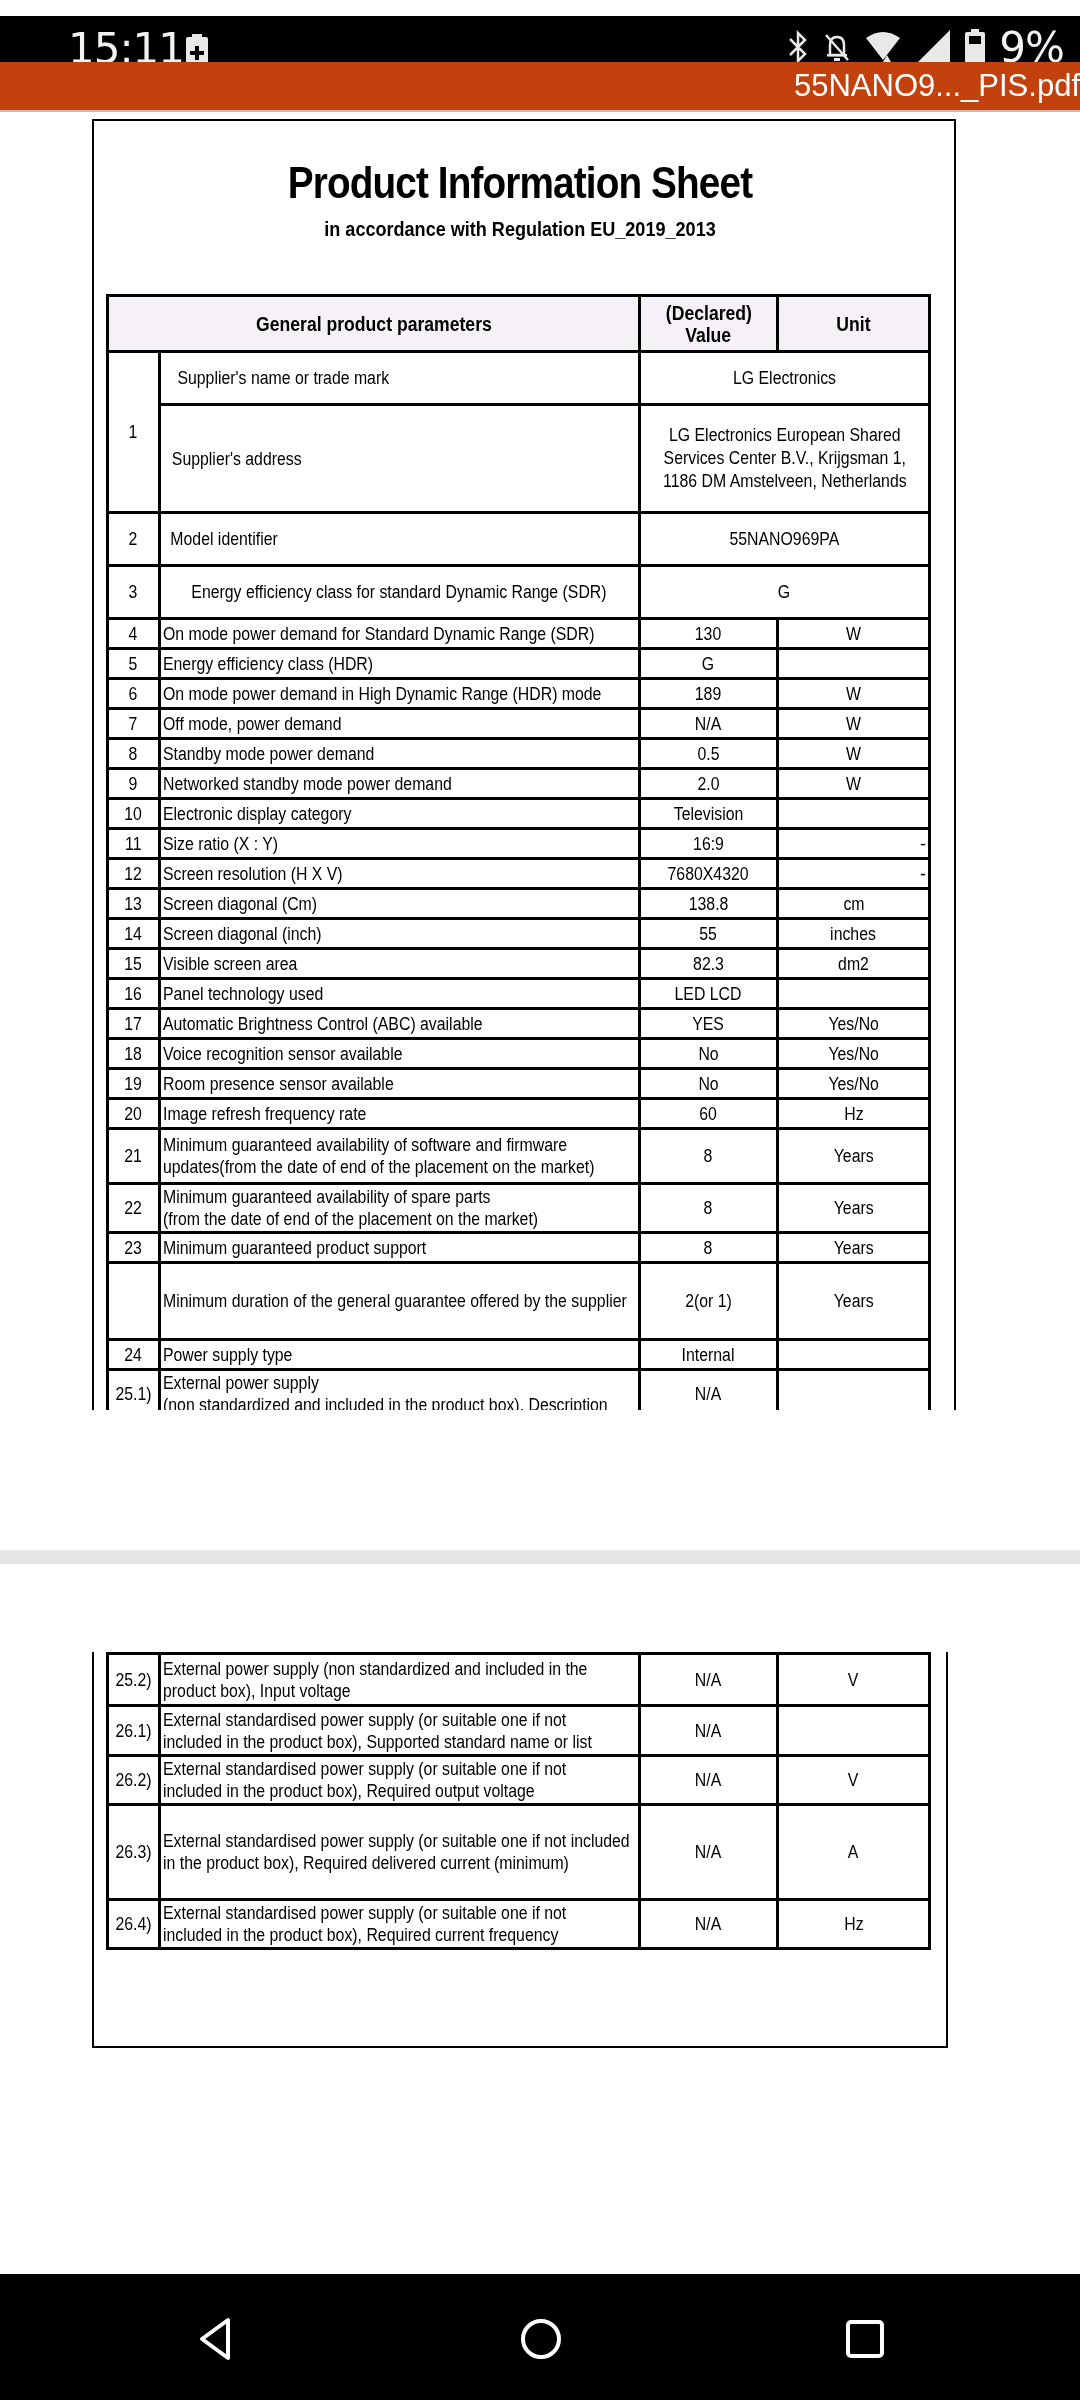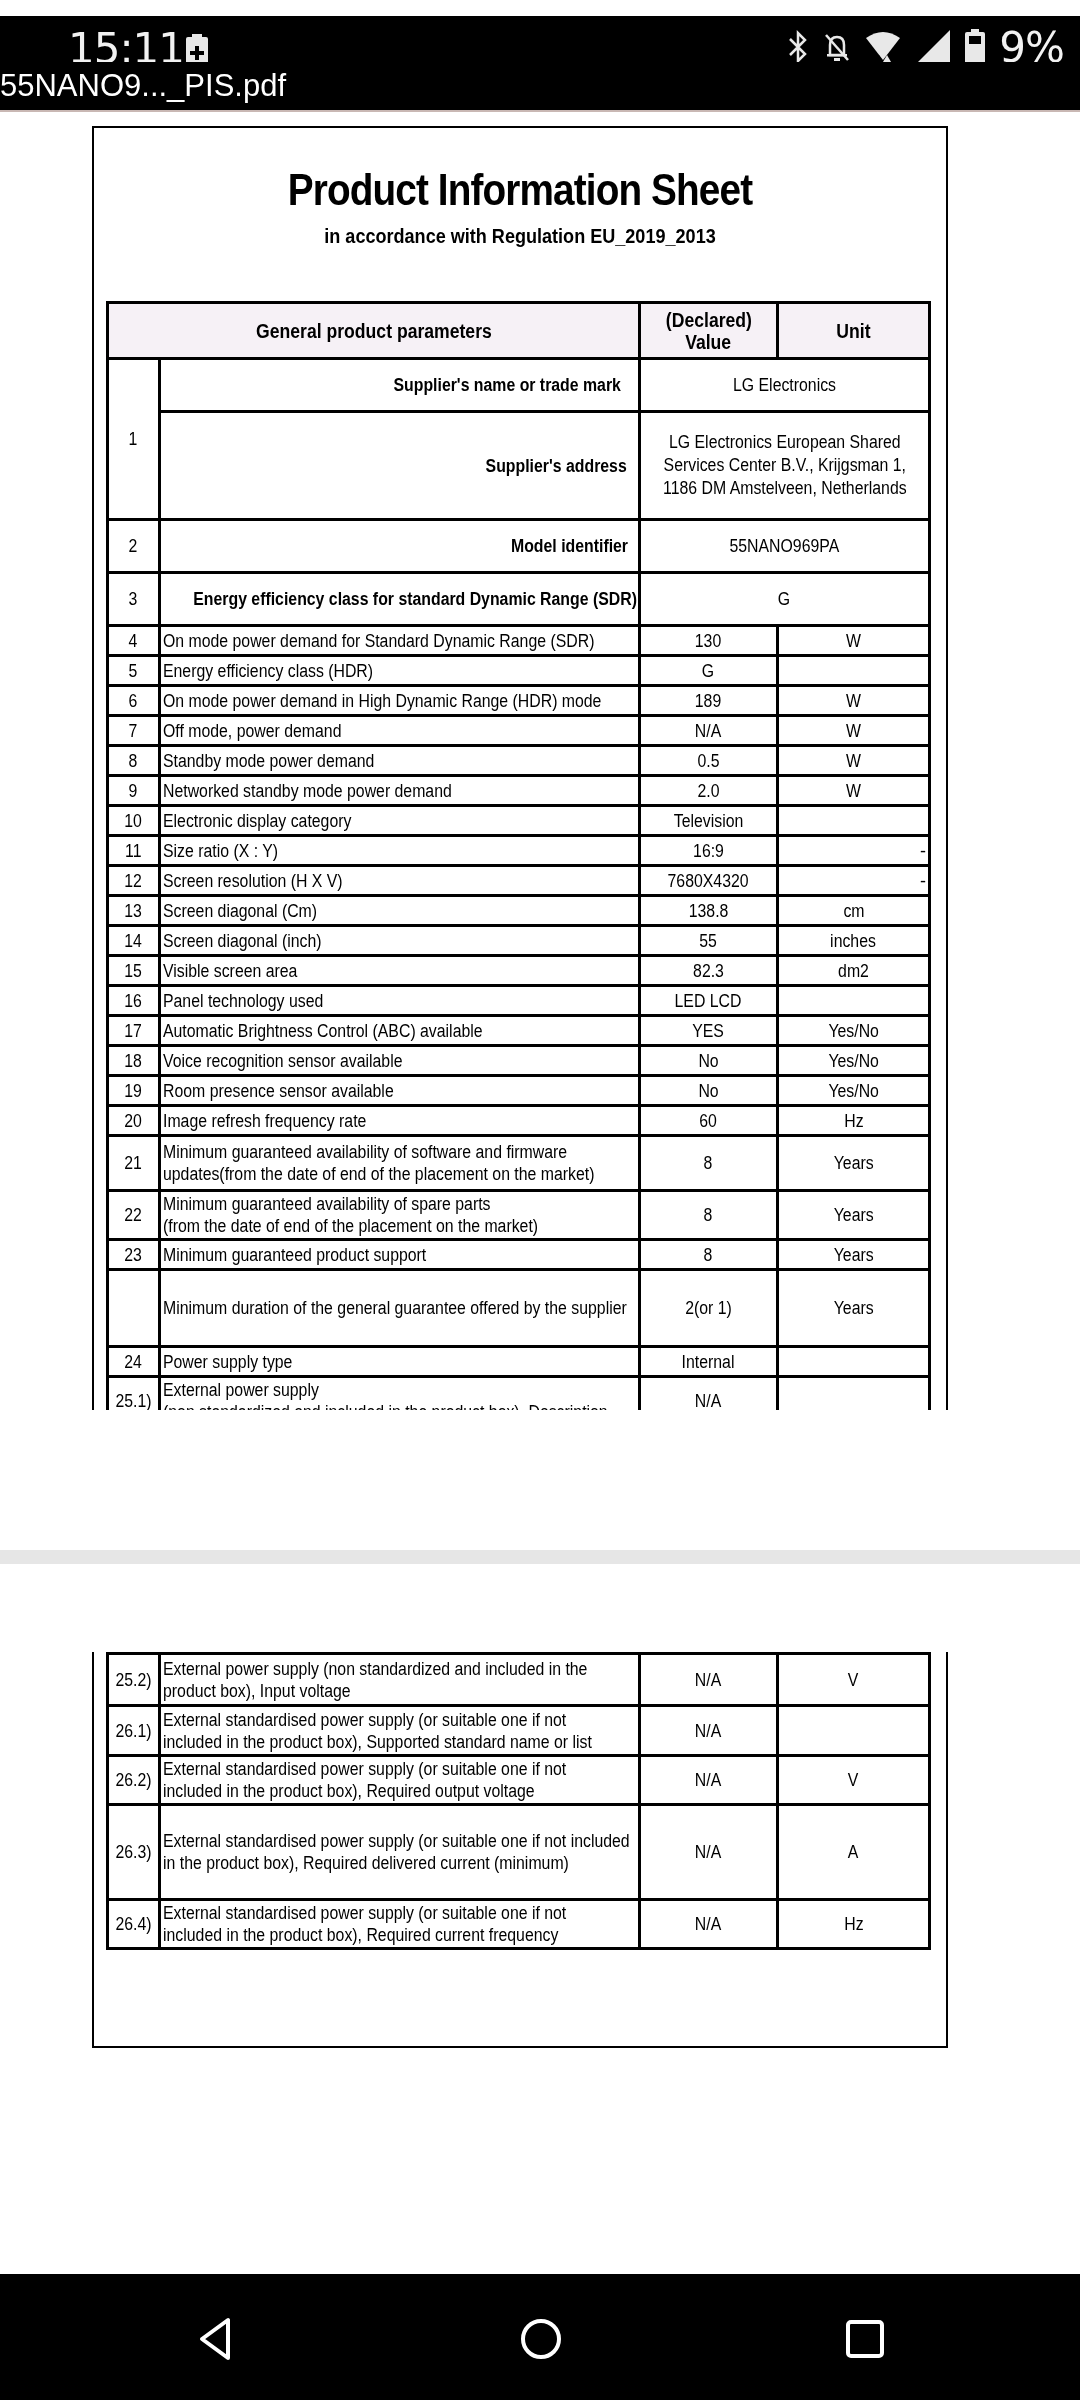--- a/index.html
+++ b/index.html
@@ -3,40 +3,40 @@
 <meta charset="utf-8">
 <style>
   html, body { margin:0; padding:0; }
   body { width:1080px; height:2400px; background:#ffffff; position:relative; overflow:hidden;
          font-family:"Liberation Sans", sans-serif; color:#000; }
   .statusbar { position:absolute; left:0; top:16px; width:1080px; height:62px; background:#000; color:#f2f2f2; }
   .sb-time { position:absolute; left:68px; top:8px; font-size:42px; font-family:"DejaVu Sans", sans-serif; letter-spacing:-1px; }
   .sb-left-batt { position:absolute; left:186px; top:18px; width:22px; height:34px; }
   .sb-right { position:absolute; right:16px; top:6px; height:50px; display:flex; align-items:center; gap:14px; }
   .sb-pct { font-size:42px; font-family:"DejaVu Sans", sans-serif; letter-spacing:-1px; }
-  .titlebar { position:absolute; left:0; top:62px; width:1080px; height:48px; background:#000000; color:#fff;
-              text-align:left; font-size:31px; line-height:48px; }
+  .titlebar { position:absolute; left:0; top:62px; width:1080px; height:48px; background:#c2410c; color:#fff;
+              text-align:right; font-size:31px; line-height:48px; }
   .titlebar-shadow { position:absolute; left:0; top:110px; width:1080px; height:2px; background:#c9b8b4; }
   .page { position:absolute; left:92px; width:852px; border:2px solid #000; background:#fff; }
-  .page1 { top:126px; height:1330px; border-bottom:none; }
+  .page1 { top:119px; height:1330px; border-bottom:none;padding-left:8px; }
   .page2 { top:1620px; height:426px; border-top:none; }
   .separator { position:absolute; left:0; top:1550px; width:1080px; height:14px; background:#e6e6e6; }
   .page-cover { position:absolute; left:0; width:1080px; background:#fff; }
   .doc-title { position:absolute; left:0; width:852px; text-align:center; font-weight:bold; }
   .doc-title h1 { margin:0; font-size:45px; letter-spacing:-1px; transform:scaleX(0.86); }
   .doc-title .sub { font-size:21px; transform:scaleX(0.86); margin-top:8px; }
   table { position:absolute; border-collapse:collapse; table-layout:fixed; }
   td, th { border:3px solid #000; padding:0 2px; font-size:18px; line-height:22px; overflow:hidden; }
   .t1 { left:12px; top:173px; width:822px; }
   .t2 { left:12px; top:32px; width:822px; }
   th { background:#f6f1f6; font-weight:bold; font-size:20px; height:53px; }
   .num { text-align:center; }
   .val, .unit { text-align:center; }
   .unit.right { text-align:right; padding-right:2px; }
-  .lbl.center { text-align:right;font-weight:bold; }
+  .lbl.center { text-align:left; }
   .narrow { display:inline-block; transform:scaleX(0.88); transform-origin:left center; white-space:nowrap; }
   .narrowc { display:inline-block; transform:scaleX(0.88); transform-origin:center center; white-space:nowrap; }
   .navbar { position:absolute; left:0; top:2274px; width:1080px; height:126px; background:#000; }
   .nav-btn { position:absolute; top:40px; width:50px; height:50px; }
 </style>
 </head>
 <body>
 
 <div class="statusbar">
   <span class="sb-time">15:11</span>

